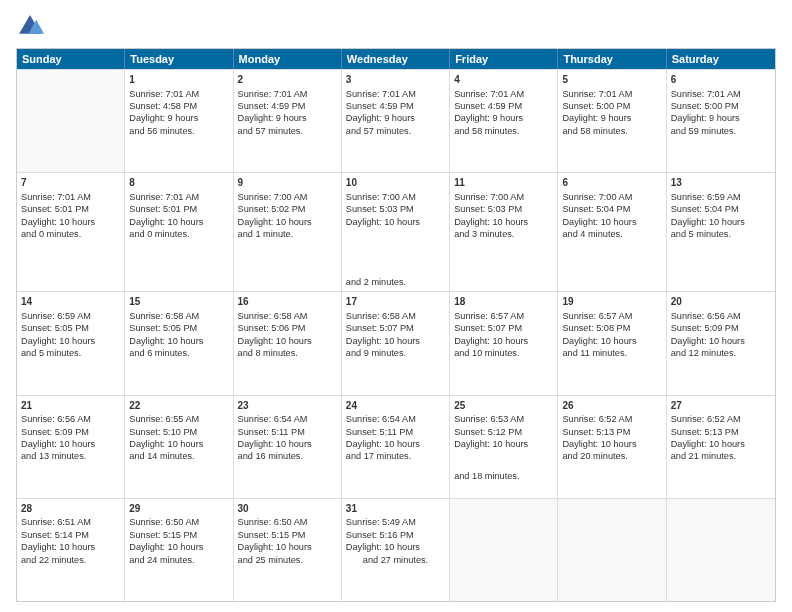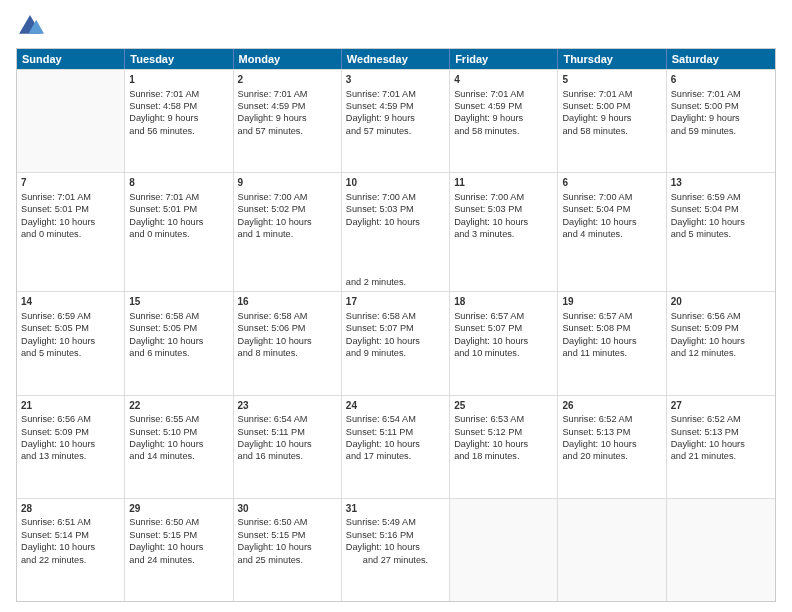--- a/index.html
+++ b/index.html
@@ -308,21 +308,21 @@
             <span style="display: block;">Sunrise: 6:54 AM</span>
             <span style="display: block;">Sunset: 5:11 PM</span>
             <span style="display: block;">Daylight: 10 hours</span>
             <span style="display: block;">and 17 minutes.</span>
           </div>
           <div class="cal-cell">
             <span class="day-num">25</span>
             <span style="display: block;">Sunrise: 6:53 AM</span>
             <span style="display: block;">Sunset: 5:12 PM</span>
             <span style="display: block;">Daylight: 10 hours</span>
-            <span style="display: block;">and 18 minutes.</span>
+            <span style="display: block; margin-top: 20px;">and 18 minutes.</span>
           </div>
           <div class="cal-cell">
             <span class="day-num">26</span>
             <span style="display: block;">Sunrise: 6:52 AM</span>
             <span style="display: block;">Sunset: 5:13 PM</span>
             <span style="display: block;">Daylight: 10 hours</span>
             <span style="display: block;">and 20 minutes.</span>
           </div>
           <div class="cal-cell">
             <span class="day-num">27</span>

